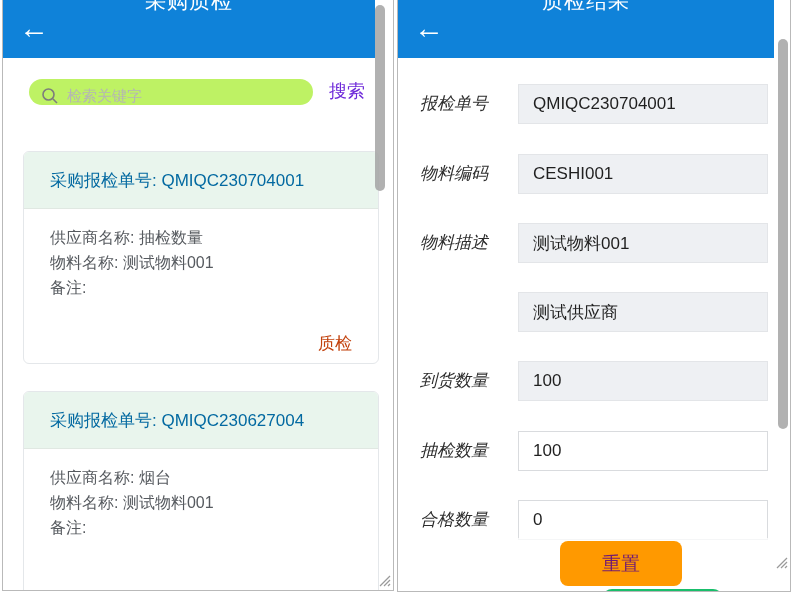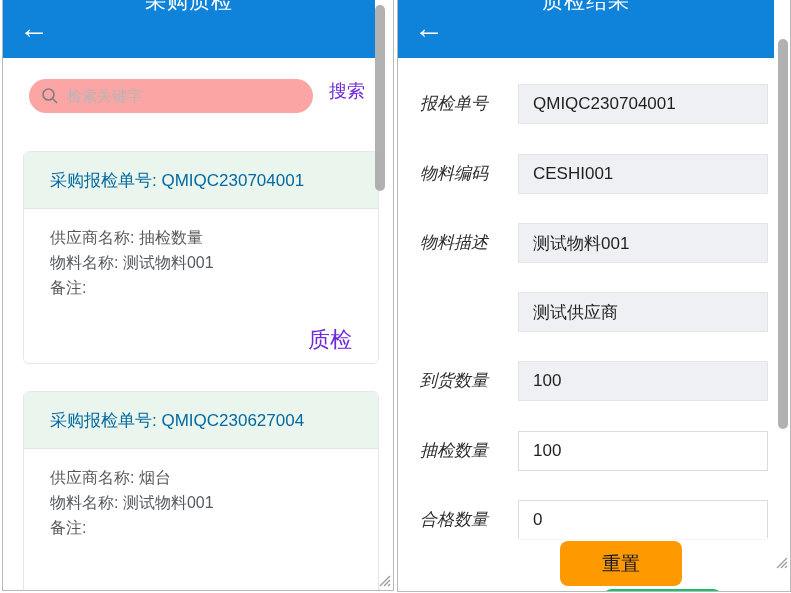--- a/index.html
+++ b/index.html
@@ -32,22 +32,22 @@
   .v-scroll-thumb {
     position:absolute; width:10px; border-radius:5px; background:#a3a3a3; opacity:.85;
   }
   .frame-left  .v-scroll-thumb { left:372px; top:26px;  height:186px; }
   .frame-right .v-scroll-thumb { left:380px; top:60px;  height:390px; }
   .resize-handle { position:absolute; right:2px; bottom:3px; width:14px; height:14px; }
 
   
   .search-row { position:absolute; left:0; top:92px; width:372px; height:50px; }
   .search-pill {
-    position:absolute; left:26px; top:8px; width:284px; height:34px;
-    background:#fca5a5; border-radius:17px;
+    position:absolute; left:26px; top:8px; width:284px; height:26px;
+    background:#bef264; border-radius:17px;
   }
   .search-pill input {
     position:absolute; left:38px; top:0; width:238px; height:32px;
     border:none; outline:none; background:transparent; font-size:15px; color:#333;
     font-family:"Liberation Sans", sans-serif;
   }
   .search-pill input::placeholder { color:#b5b5b5; }
   .search-icon-box { position:absolute; left:12px; top:8px; width:18px; height:18px; }
   .search-label {
     position:absolute; right:10px; top:8px; font-size:18px; color:#6d28d9; cursor:pointer;
@@ -60,21 +60,21 @@
   .card-1 { top:172px; height:213px; }
   .card-2 { top:412px; height:213px; }
   .card-header {
     height:57px; background:#e9f5ed; border-bottom:1px solid #e0e8e2;
     display:flex; align-items:center; padding-left:26px;
     font-size:17px; color:#0369a1;
   }
   .card-body { padding:16px 16px 0 26px; font-size:16px; line-height:25px; color:#565a5f; }
   .card-line { white-space:nowrap; }
   .card-action {
-    position:absolute; right:26px; bottom:8px; color:#6d28d9; font-size:22px; cursor:pointer;
+    position:absolute; right:26px; bottom:8px; color:#c2410c; font-size:17px; cursor:pointer;
   }
 
   
   .form-row { position:absolute; left:0; width:378px; height:40px; }
   .form-label {
     position:absolute; left:22px; top:0; height:40px; line-height:40px;
     font-size:17px; color:#2d2d2d;font-style:italic;
   }
   .form-input {
     position:absolute; left:120px; top:0; width:250px; height:40px;
@@ -84,21 +84,21 @@
   .form-input.ro { background:#eef0f3; border:1px solid #e3e5e8; }
   .form-input.rw { background:#ffffff; border:1px solid #d9dbde; }
 
   .footer-mask {
     position:absolute; left:0; top:559px; width:378px; height:55px;
     background:rgba(255,255,255,0.74);
   }
   .btn-reset {
     position:absolute; left:162px; top:562px; width:122px; height:45px;
     background:#ff9900; border:none; border-radius:8px;
-    color:#0f172a; font-size:19px; cursor:pointer; font-family:"Liberation Sans", sans-serif;
+    color:#701a75; font-size:19px; cursor:pointer; font-family:"Liberation Sans", sans-serif;
   }
   .btn-submit {
     position:absolute; left:204px; top:610px; width:121px; height:26px;
     background:#19be6b; border:none; border-radius:10px 10px 0 0; cursor:pointer;
   }
 </style>
 </head>
 <body>
 
 <div class="stage">

